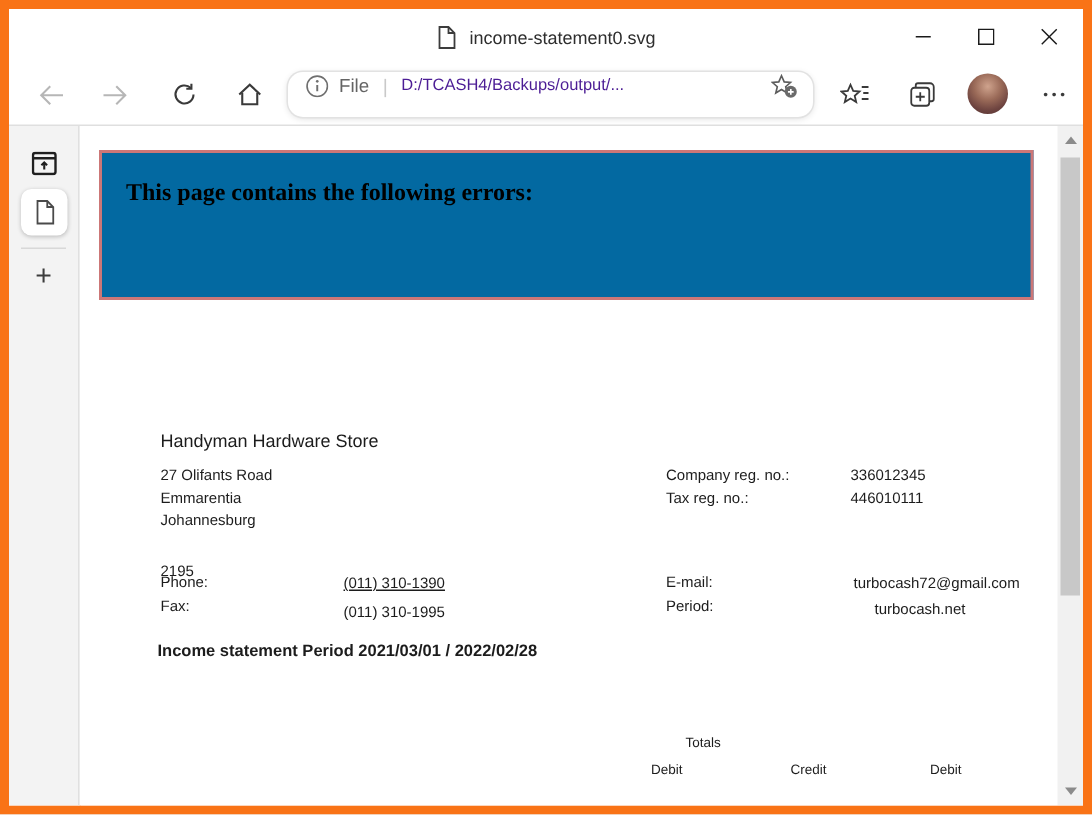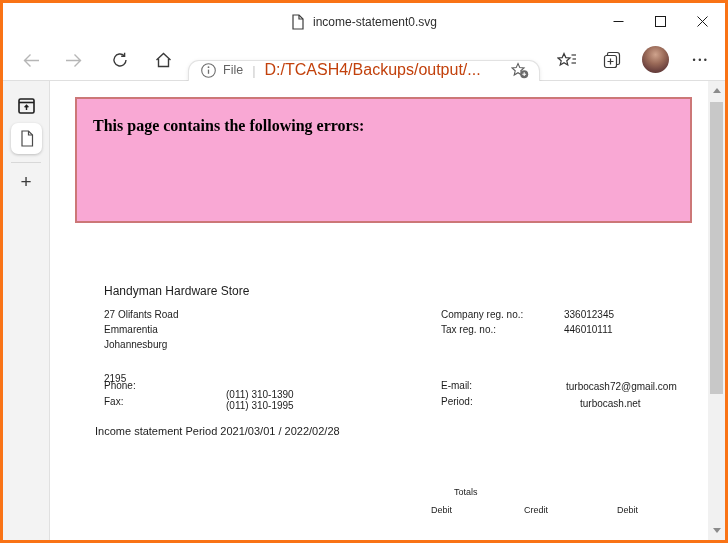--- a/index.html
+++ b/index.html
@@ -1,50 +1,50 @@
 <!DOCTYPE html>
 <html><head>
 <meta charset="utf-8">
 <style>
   * { margin:0; padding:0; box-sizing:border-box; }
   html,body { width:728px; height:543px; font-family:"Liberation Sans", sans-serif; background:#e8e8e8; }
-  .window { position:relative; width:728px; height:543px; background:#fff; border:3px solid #f97316; overflow:hidden; }
+  .window { position:relative; width:728px; height:543px; background:#fff; border:6px solid #f97316; overflow:hidden; }
 
   
   .titlebar { position:absolute; top:0; left:0; right:0; height:37px; background:#fff; }
   .tab-title { position:absolute; left:0; right:0; top:0; height:37px; display:flex; align-items:center; justify-content:center; gap:9px; }
   .tab-title span { font-size:12px; color:#2e2e2e; }
   .win-controls { position:absolute; right:2px; top:0; height:37px; display:flex; }
   .win-btn { width:42px; height:37px; display:flex; align-items:center; justify-content:center; background:transparent; border:none; color:#1a1a1a; }
 
   
   .toolbar { position:absolute; top:37px; left:0; right:0; height:41px; background:#fff; border-bottom:1px solid #dfdfdf; }
   .nav-btn { position:absolute; top:6px; width:28px; height:28px; border:none; background:transparent; display:flex; align-items:center; justify-content:center; }
   .nav-btn.disabled { color:#b6b6b6; }
   .nav-btn.enabled { color:#3a3a3a; }
-  .addressbar { position:absolute; left:186px; top:21px; width:350px; height:30px; background:#fff; border-radius:10px; box-shadow:0 0 0 1px #e2e2e2, 0 1px 5px rgba(0,0,0,.14); display:flex; align-items:center; padding:0 10px 12px 12px; }
+  .addressbar { position:absolute; left:186px; top:5px; width:350px; height:30px; background:#fff; border-radius:10px; box-shadow:0 0 0 1px #e2e2e2, 0 1px 5px rgba(0,0,0,.14); display:flex; align-items:center; padding:0 10px 12px 12px; }
   .addr-file { font-size:12.5px; color:#646464; margin-left:7px; }
   .addr-sep { color:#c9c9c9; font-size:13px; margin:0 9px; }
-  .addr-path { font-size:16px; color:#c2410c; flex:1; white-space:nowrap; overflow:hidden; }
+  .addr-path { font-size:11px; color:#4c1d95; flex:1; white-space:nowrap; overflow:hidden; }
   .tool-right-btn { position:absolute; top:6px; width:28px; height:28px; border:none; background:transparent; display:flex; align-items:center; justify-content:center; color:#2f2f2f; }
   .avatar { position:absolute; left:639px; top:6px; width:27px; height:27px; border-radius:50%; background:radial-gradient(circle at 50% 32%, #cfa38d 0%, #9a6a58 40%, #6e4440 70%, #4f2e2e 100%); border:none; }
   .dots { font-size:9px; letter-spacing:2.5px; color:#3a3a3a; }
 
   
   .main { position:absolute; top:78px; left:0; right:0; bottom:0; background:#fff; }
   .sidebar { position:absolute; left:0; top:0; bottom:0; width:47px; background:#f3f3f3; border-right:1px solid #e0e0e0; }
   .tab-actions { position:absolute; left:13px; top:15px; width:20px; height:20px; border:none; background:transparent; color:#1f1f1f; display:flex; align-items:center; justify-content:center; }
   .active-tab { position:absolute; left:8px; top:42px; width:31px; height:31px; background:#fff; border:none; border-radius:7px; box-shadow:0 1px 3px rgba(0,0,0,.22); display:flex; align-items:center; justify-content:center; color:#3c3c3c; }
   .side-divider { position:absolute; left:8px; top:81px; width:30px; height:1px; background:#d8d8d8; }
   .newtab-btn { position:absolute; left:10px; top:88px; width:26px; height:26px; border:none; background:transparent; font-size:19px; font-weight:300; color:#3c3c3c; line-height:24px; }
 
   .content { position:absolute; left:48px; top:0; right:17px; bottom:0; background:#fff; }
 
   
-  .error-box { position:absolute; left:24px; right:16px; top:16px; height:126px; background:#f9a8d4; border:2px solid #cc7777; }
+  .error-box { position:absolute; left:12px; right:16px; top:16px; height:100px; background:#0369a1; border:2px solid #cc7777; }
   .error-h3 { position:absolute; left:16px; font-family:"Liberation Serif", serif; font-weight:bold; font-size:16px; color:#000; white-space:nowrap; }
   .error-mono { position:absolute; left:16px; top:56px; font-family:"DejaVu Sans Mono","Liberation Mono",monospace; font-size:11px; color:#000; white-space:nowrap; }
 
   
   .doc-text { position:absolute; color:#1c1c1c; font-size:10px; white-space:nowrap; }
   .doc-title { font-size:12px; }
   .doc-report { font-size:11px; }
   .doc-col { font-size:9px; }
 
   
@@ -180,30 +180,30 @@
       <span class="doc-text" style="left:53px; top:243px;">Emmarentia</span>
       <span class="doc-text" style="left:53px; top:258px;">Johannesburg</span>
       <span class="doc-text" style="left:53px; top:272px;margin-top:20px;">2195</span>
 
       <span class="doc-text" style="left:390px; top:228px;text-align:center;">Company reg. no.:</span>
       <span class="doc-text" style="left:513px; top:228px;">336012345</span>
       <span class="doc-text" style="left:390px; top:243px;">Tax reg. no.:</span>
       <span class="doc-text" style="left:513px; top:243px;">446010111</span>
 
       <span class="doc-text" style="left:53px; top:299px;">Phone:</span>
-      <span class="doc-text" style="left:175px; top:308px;">(011) 310-1390</span>
+      <span class="doc-text" style="left:175px; top:300px;text-decoration:underline;">(011) 310-1390</span>
       <span class="doc-text" style="left:53px; top:315px;">Fax:</span>
       <span class="doc-text" style="left:175px; top:319px;">(011) 310-1995</span>
 
       <span class="doc-text" style="left:390px; top:299px;">E-mail:</span>
       <span class="doc-text" style="left:515px; top:300px;">turbocash72@gmail.com</span>
       <span class="doc-text" style="left:390px; top:315px;">Period:</span>
       <span class="doc-text" style="left:529px; top:317px;text-align:right;">turbocash.net</span>
 
-      <span class="doc-text doc-report" style="left:44px; top:344px;">Income statement Period 2021/03/01 / 2022/02/28</span>
+      <span class="doc-text doc-report" style="left:51px; top:344px;font-weight:bold;">Income statement Period 2021/03/01 / 2022/02/28</span>
 
       <span class="doc-text doc-col" style="left:403px; top:406px;">Totals</span>
       <span class="doc-text doc-col" style="left:380px; top:424px;">Debit</span>
       <span class="doc-text doc-col" style="left:473px; top:424px;">Credit</span>
       <span class="doc-text doc-col" style="left:566px; top:424px;">Debit</span>
     </div>
 
     <div class="scrollbar">
       <button class="sb-arrow" style="top:2px;">
         <span class="tri-up"></span>

